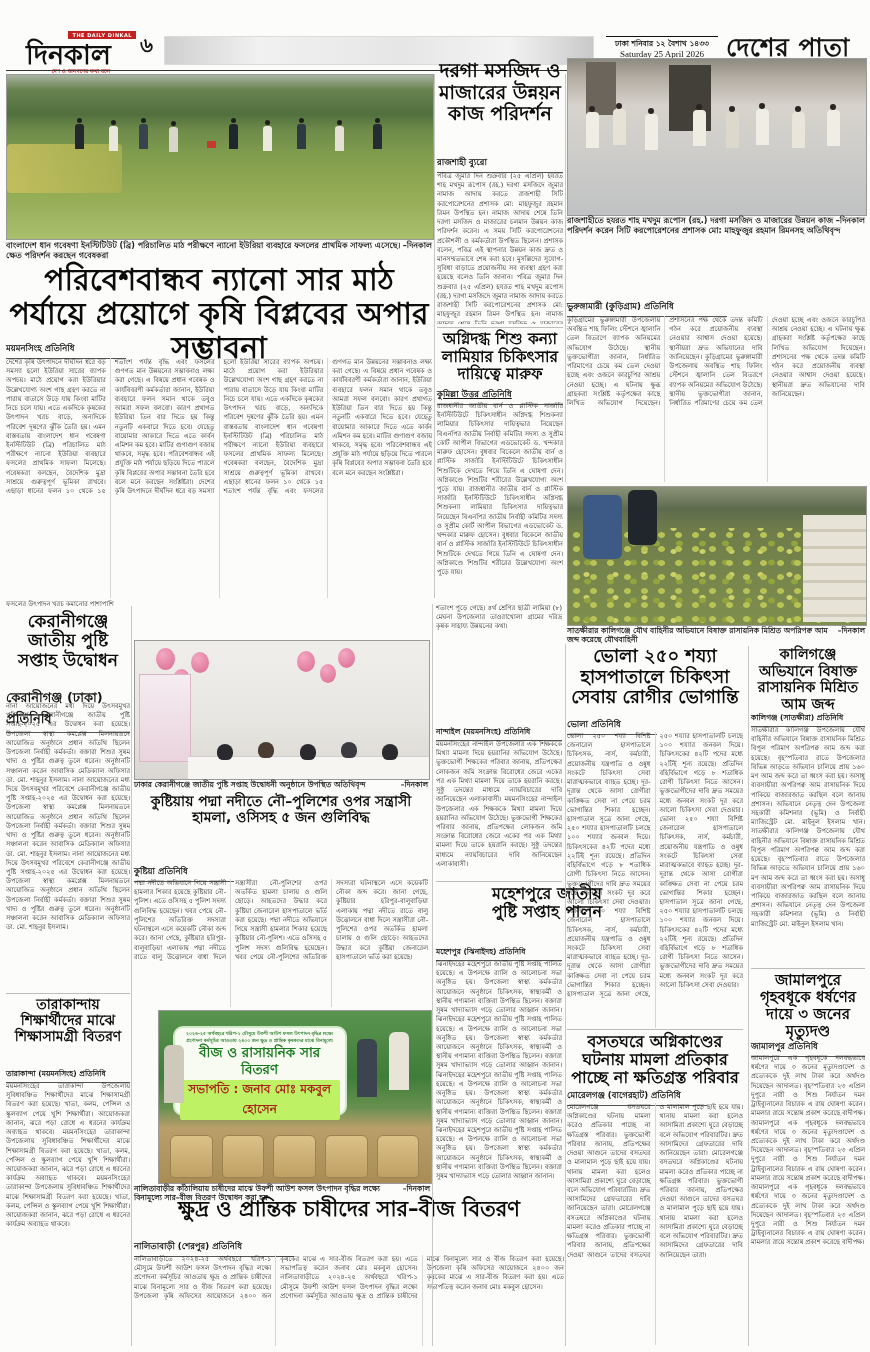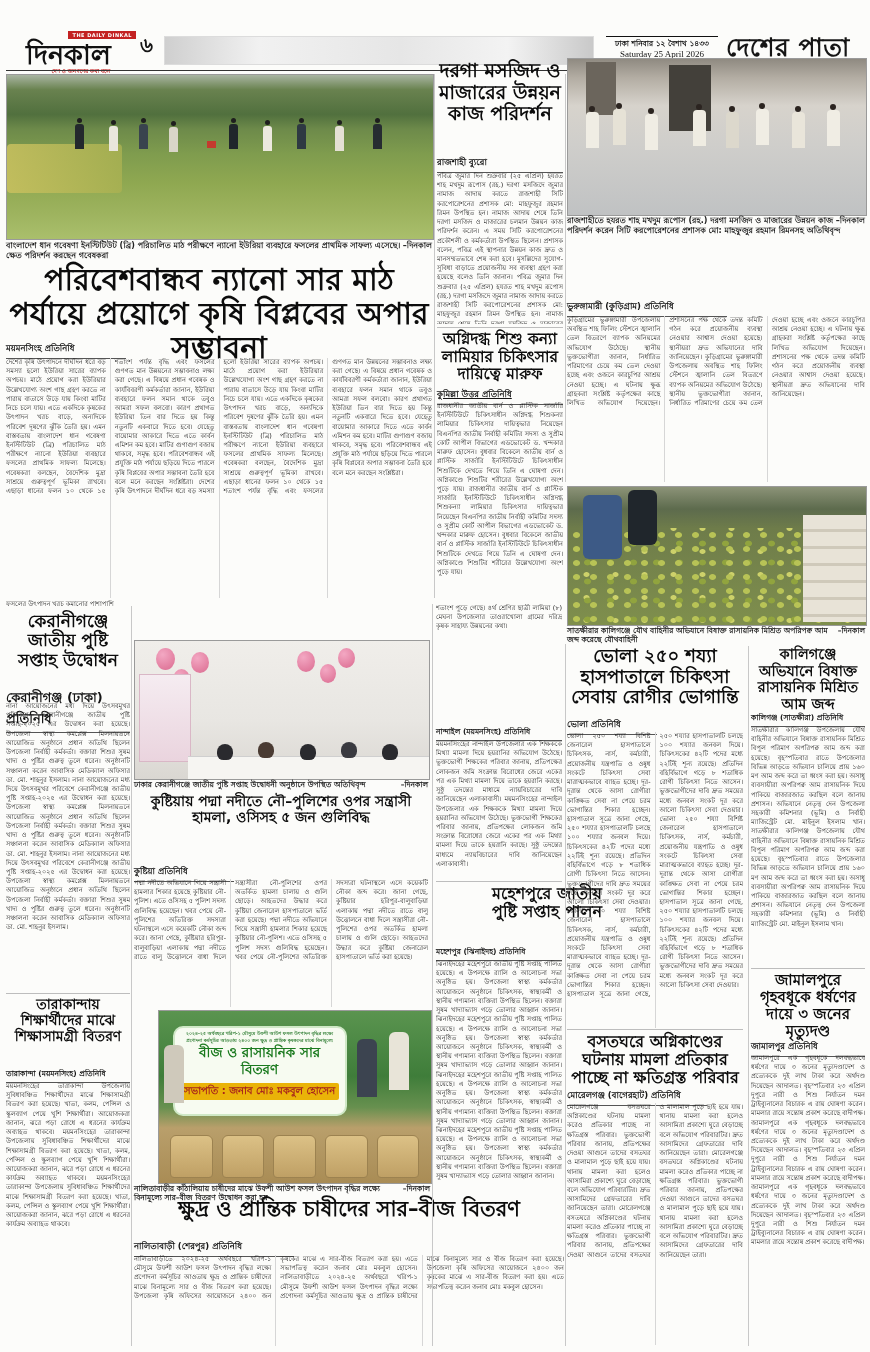--- a/index.html
+++ b/index.html
@@ -56,21 +56,21 @@
   .bal{position:absolute;border-radius:50%;background:radial-gradient(circle at 35% 30%,#f3a8c3,#e27d9f 70%,#d76d93);}
   .bp-banner{left:1.5%;top:24%;width:17%;height:62%;background:linear-gradient(180deg,#f5ecf1,#ead4de);
              border:1px solid #d9b7c6;}
   .bp-table{left:18%;bottom:0;width:82%;height:16%;background:#f6f5f2;border-top:1px solid #cfcfcf;}
   .hfig{position:absolute;width:16px;height:16px;border-radius:50% 50% 40% 40%;background:#2a2a2e;}
   .photo-banner{background:linear-gradient(180deg,#5a944f 0%,#3f7d3a 38%,#67904f 56%,#b99f6b 68%,#a98c55 100%);}
   .bn-panel{left:5%;top:9%;width:64%;height:52%;background:#f7fbf1;border-radius:10px;
             border:2px solid #cfe8c6;text-align:center;padding:3px 5px;box-sizing:border-box;}
   .bn-line1{font-size:4.6px;color:#2e7d32;line-height:1.35;font-weight:600;}
   .bn-title{font-size:13.5px;font-weight:800;color:#1b7a1f;line-height:1.3;}
-  .bn-line2{font-size:10px;color:#a8241c;font-weight:700;background:#eab308;display:inline-block;
+  .bn-line2{font-size:12px;color:#a8241c;font-weight:700;background:#bef264;display:inline-block;
             padding:0 4px;border-radius:2px;margin-top:1px;}
   .bn-fig{position:absolute;width:20px;height:58px;border-radius:6px 6px 0 0;}
   .bn-sack{position:absolute;bottom:3%;height:24%;width:15%;background:linear-gradient(180deg,#dcc186,#bfa065);
            border-radius:6px 6px 4px 4px;border:1px solid #9c8250;}
 </style>
 </head>
 <body>
 
 <div id="page">
 

